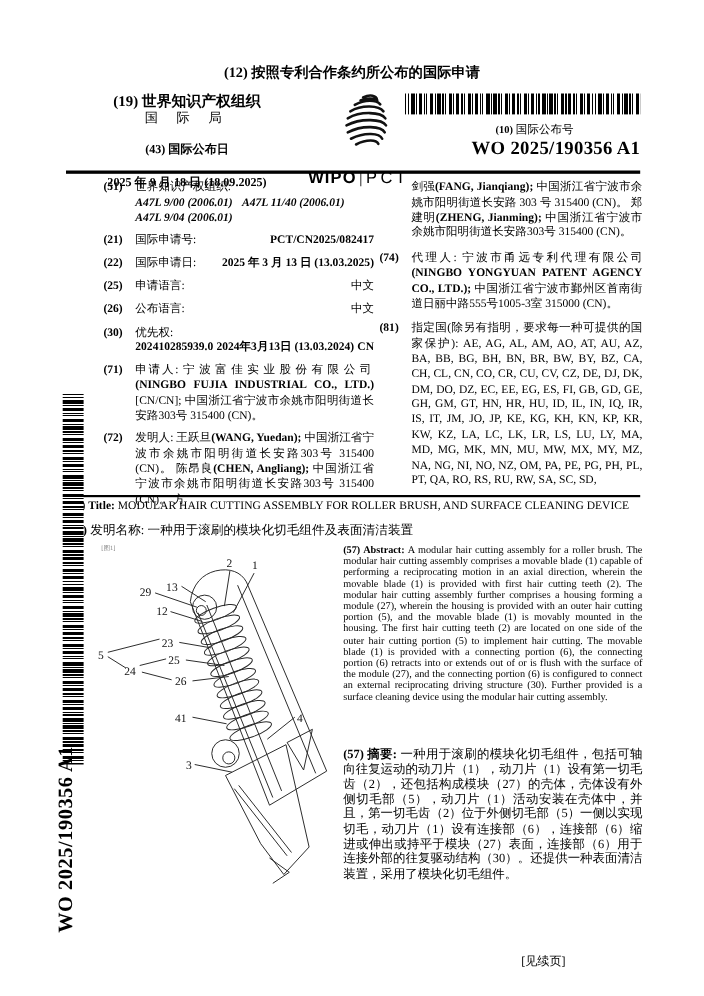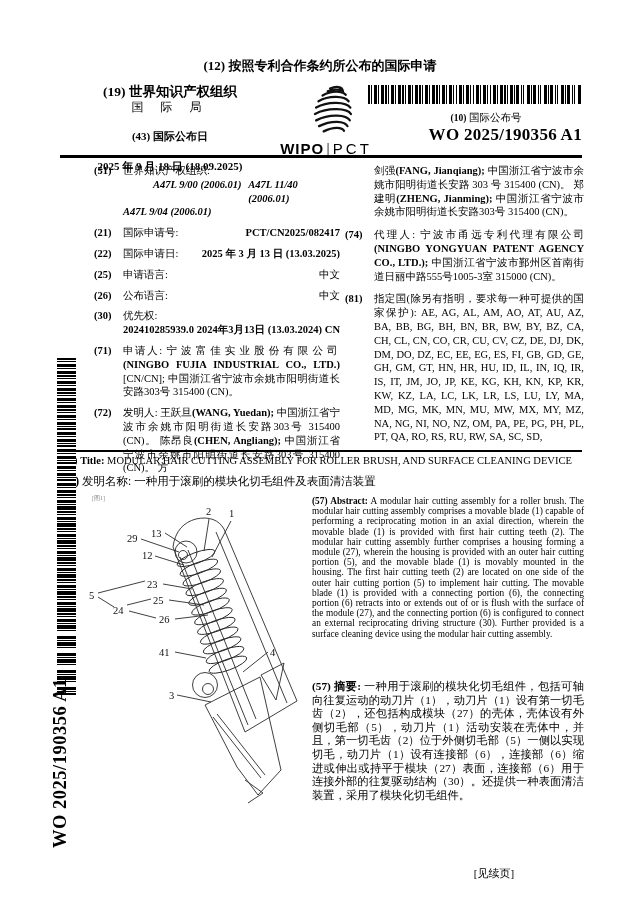--- a/index.html
+++ b/index.html
@@ -11,21 +11,21 @@
             font-size:13px;font-weight:bold;}
 
   .org-block{position:absolute;top:84px;left:76px;width:188px;text-align:center;line-height:1.15;}
   .org-line1{font-size:13.5px;font-weight:bold;}
   .org-line2{font-size:12px;letter-spacing:7px;margin-top:1px;}
   .org-line3{font-size:11px;font-weight:bold;margin-top:16px;}
   .org-line4{font-size:11px;font-weight:bold;margin-top:17px;white-space:nowrap;}
 
   .logo{position:absolute;top:85px;left:278px;width:96px;text-align:center;}
   .logo-text{font-family:"Liberation Sans","DejaVu Sans",sans-serif;font-size:15px;
-             font-weight:bold;letter-spacing:1px;margin-top:0;white-space:nowrap;}
+             font-weight:bold;letter-spacing:1px;margin-top:12px;white-space:nowrap;}
   .logo-text .divider{font-weight:normal;color:#555;padding:0 2px;font-size:14px;}
   .logo-text .pct{font-weight:normal;letter-spacing:3px;}
 
   .barcode-top{position:absolute;top:85px;left:368px;width:214px;height:19px;
     background:repeating-linear-gradient(90deg,#000 0 1.5px,#fff 1.5px 2.5px,#000 2.5px 3.5px,
       #fff 3.5px 6px,#000 6px 9px,#fff 9px 10px,#000 10px 11px,#fff 11px 12.5px,
       #000 12.5px 15.5px,#fff 15.5px 17px);}
   .pubno-label{position:absolute;top:111px;left:390px;width:192px;text-align:center;font-size:10.5px;}
   .pubno-label .code{font-weight:bold;font-size:9.5px;}
   .pubno{position:absolute;top:125px;left:330px;width:252px;text-align:right;
@@ -34,21 +34,21 @@
   .rule1{position:absolute;top:155px;left:60px;width:522px;height:3px;background:#000;}
   .rule2{position:absolute;top:450px;left:60px;width:522px;height:2px;background:#000;}
 
   .col-left{position:absolute;top:164px;left:82px;width:258px;font-size:10.5px;line-height:13.8px;}
   .col-right{position:absolute;top:164px;left:333px;width:251px;font-size:10.5px;line-height:13.8px;}
   .entry{position:relative;padding-left:41px;margin-bottom:7px;}
   .entry .code{position:absolute;left:12px;top:0;font-weight:bold;}
   .kv{display:flex;}
   .kv .val{margin-left:auto;text-align:right;}
   .ipc-row{display:flex;}
-  .ipc-row .ipc1{width:97px;margin-left:30px;}
+  .ipc-row .ipc1{width:97px;}
   .ipc{font-weight:bold;font-style:italic;}
   .prio-row{display:flex;justify-content:space-between;font-weight:bold;}
   .just{text-align:justify;}
   .spaced{letter-spacing:2.5px;}
   .mt9{margin-top:9px;}
 
   .title-en{position:absolute;top:455px;left:60px;width:522px;font-size:10.5px;}
   .title-zh{position:absolute;top:474px;left:60px;width:522px;font-size:11.5px;}
 
   .fig-tag{position:absolute;top:494px;left:92px;font-size:6px;color:#888;}

